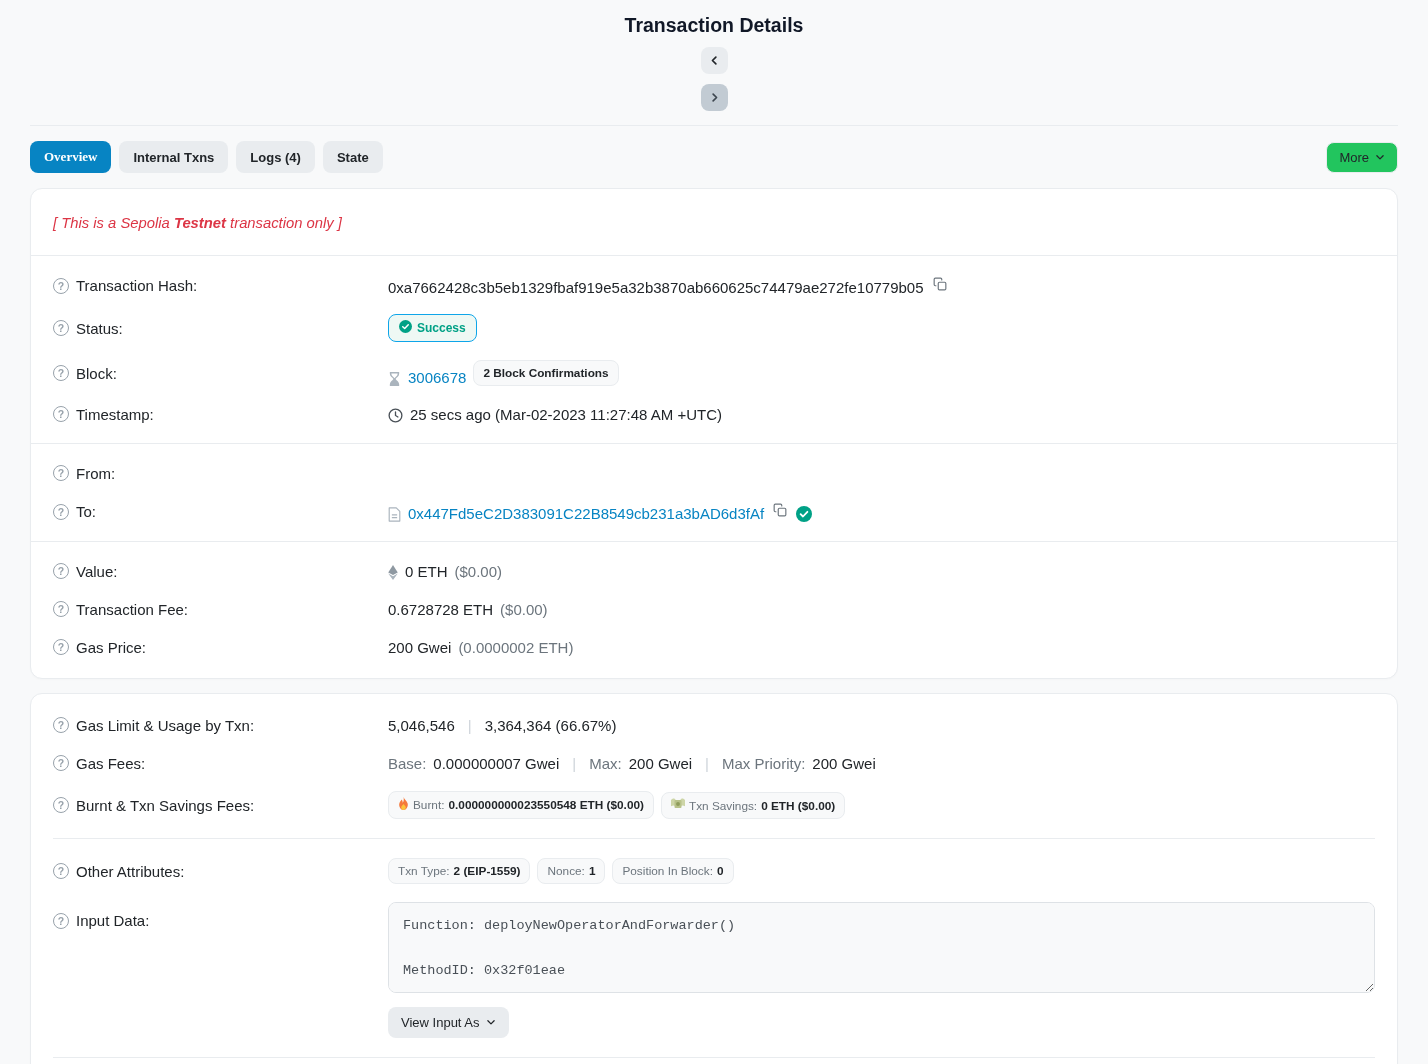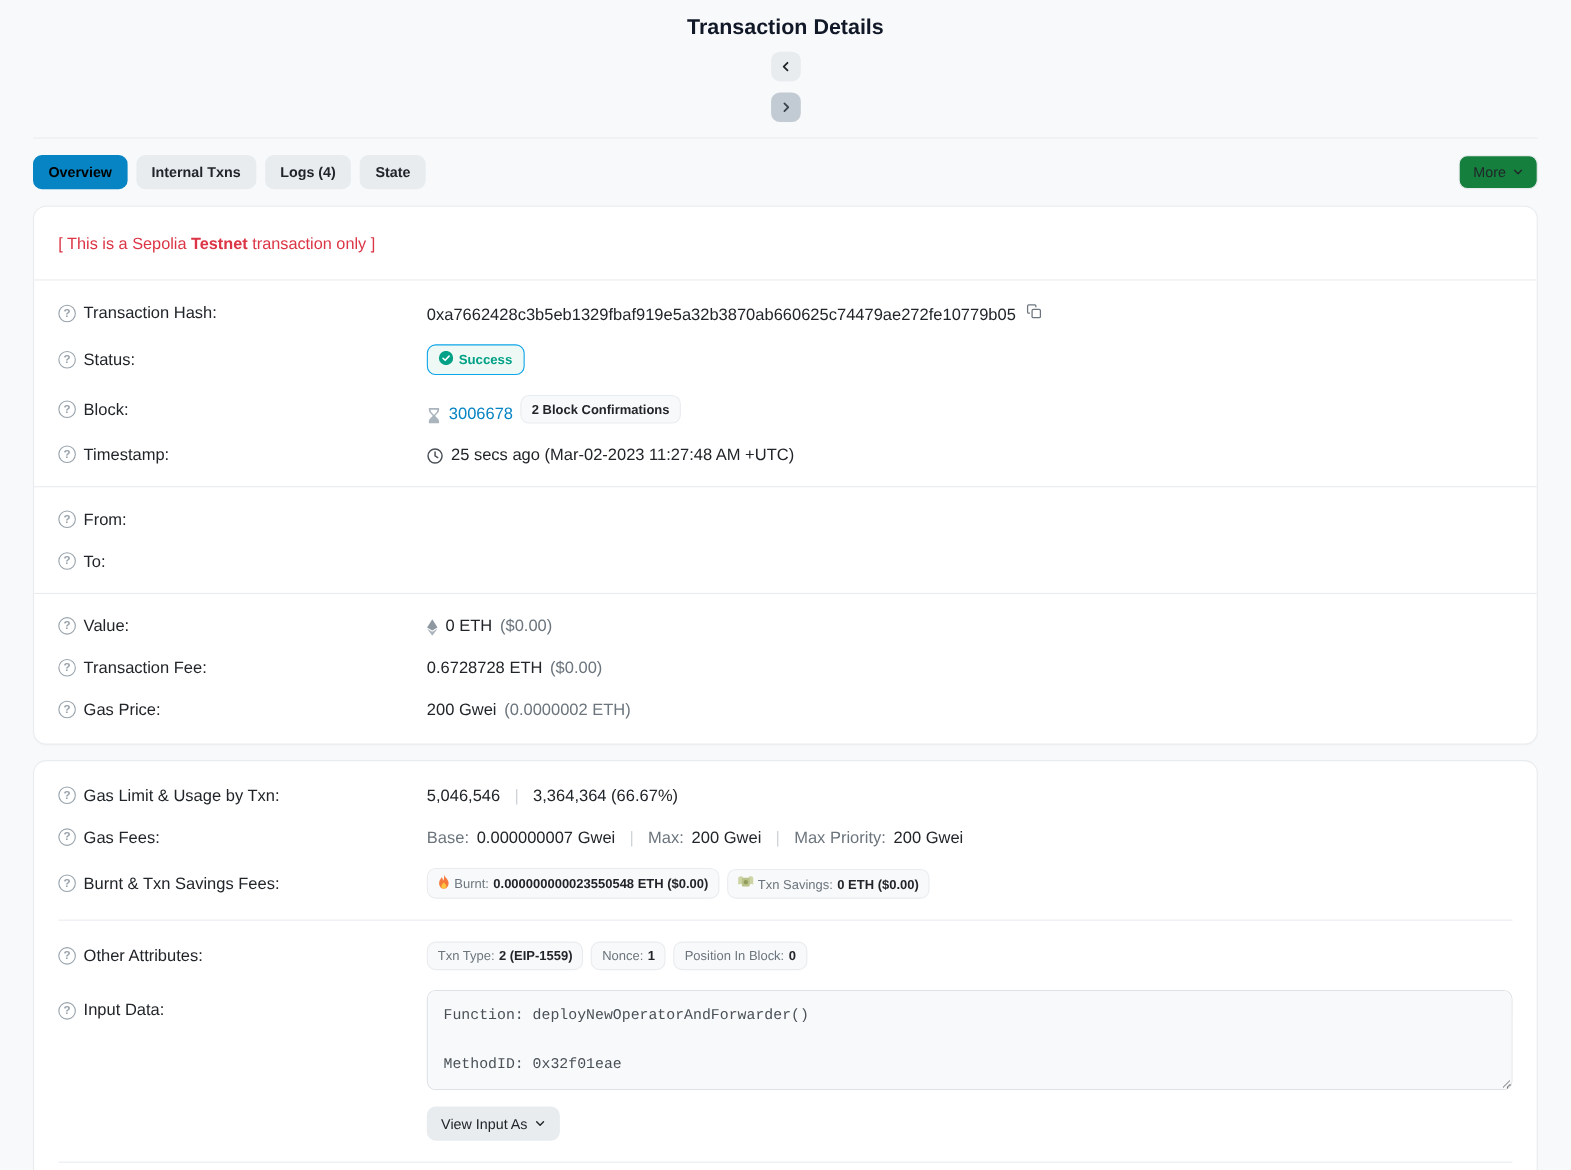--- a/index.html
+++ b/index.html
@@ -13,29 +13,29 @@
   .page-title { font-size: 19.5px; font-weight: 700; color: #111827; }
   .nav-btn { width: 27px; height: 27px; border: none; border-radius: 8px; display: inline-flex; align-items: center; justify-content: center; cursor: pointer; }
   .nav-btn.prev { background: #e9ecef; color: #212529; }
   .nav-btn.next { background: #c2cbd3; color: #3d464f; }
   .nav-btn svg { display: block; }
 
   
   .tabs-row { margin: 15px 30px; display: flex; align-items: center; }
   .tabs { display: flex; gap: 8px; flex: 1; }
   .tab { border: none; border-radius: 8px; padding: 8px 14px; font-size: 13px; font-weight: 600; cursor: pointer; background: #e9ecef; color: #212529; font-family: inherit; }
-  .tab.active { background: #0784c3; color: #000000; }
-  .more-btn { background: #15803d; border: 1px solid #e9ecef; border-radius: 8px; padding: 7px 12px; font-size: 13px; color: #212529; cursor: pointer; display: inline-flex; align-items: center; gap: 6px; font-family: inherit; }
+  .tab.active { background: #0784c3; color: #ffffff; font-family: Liberation Serif, serif; }
+  .more-btn { background: #22c55e; border: 1px solid #e9ecef; border-radius: 8px; padding: 7px 12px; font-size: 13px; color: #212529; cursor: pointer; display: inline-flex; align-items: center; gap: 6px; font-family: inherit; }
 
   
   .card { background: #ffffff; border: 1px solid #e9ecef; border-radius: 12px; margin: 0 30px 14px; padding: 12px 22px; box-shadow: 0 1px 2px rgba(0,0,0,0.02); }
   .divider { border: none; border-top: 1px solid #e9ecef; margin: 10px -22px; }
   .divider.inset { margin: 10px 0; }
 
-  .notice { color: #dc3545; padding: 14px 0; font-size: 14.8px; }
+  .notice { color: #dc3545; padding: 14px 0; font-size: 14.8px; font-style: italic; }
   .notice b { font-weight: 700; }
 
   .row { display: flex; align-items: center; padding: 9px 0; min-height: 38px; }
   .row.top-align { align-items: flex-start; }
   .row-label { width: 335px; flex-shrink: 0; display: flex; align-items: center; gap: 7px; color: #212529; }
   .row-value { display: flex; align-items: flex-end; gap: 7px; flex-wrap: wrap; color: #212529; }
   .muted { color: #6c757d; }
   .sep { color: #ced4da; padding: 0 6px; }
 
   .qicon { width: 16px; height: 16px; border: 1px solid #98a2ab; border-radius: 50%; color: #98a2ab; font-size: 10.5px; font-weight: 700; display: inline-flex; align-items: center; justify-content: center; flex-shrink: 0; }
@@ -169,20 +169,41 @@
       <div class="row-label">
         <span class="qicon">?</span>
         <span>From:</span>
       </div>
     </div>
 
     <div class="row">
       <div class="row-label">
         <span class="qicon">?</span>
         <span>To:</span>
+      </div>
+      <div class="row-value">
+        <span class="gray-ic">
+            <svg width="13" height="15" viewBox="0 0 14 17" fill="none" stroke="#aab4bd" stroke-width="1.3">
+              <path d="M1 1h8l4 4v11H1V1z" stroke-linejoin="round"></path>
+              <path d="M4 9h6M4 12h6"></path>
+            </svg>
+          </span>
+        <a class="link">0x447Fd5eC2D383091C22B8549cb231a3bAD6d3fAf</a>
+        <button class="icon-btn">
+          <span><svg width="14" height="14" viewBox="0 0 24 24" fill="none" stroke="currentColor" stroke-width="2" stroke-linecap="round" stroke-linejoin="round">
+                <rect x="9" y="9" width="13" height="13" rx="2"></rect>
+                <path d="M5 15H4a2 2 0 0 1-2-2V4a2 2 0 0 1 2-2h9a2 2 0 0 1 2 2v1"></path>
+              </svg></span>
+        </button>
+        <span class="check-circle">
+            <svg width="16" height="16" viewBox="0 0 16 16">
+              <circle cx="8" cy="8" r="8" fill="#00a186"></circle>
+              <path d="M4.6 8.2 L7 10.5 L11.4 5.8" fill="none" stroke="#ffffff" stroke-width="1.8" stroke-linecap="round" stroke-linejoin="round"></path>
+            </svg>
+          </span>
       </div>
     </div>
 
     <hr class="divider">
 
     <div class="row">
       <div class="row-label">
         <span class="qicon">?</span>
         <span>Value:</span>
       </div>

